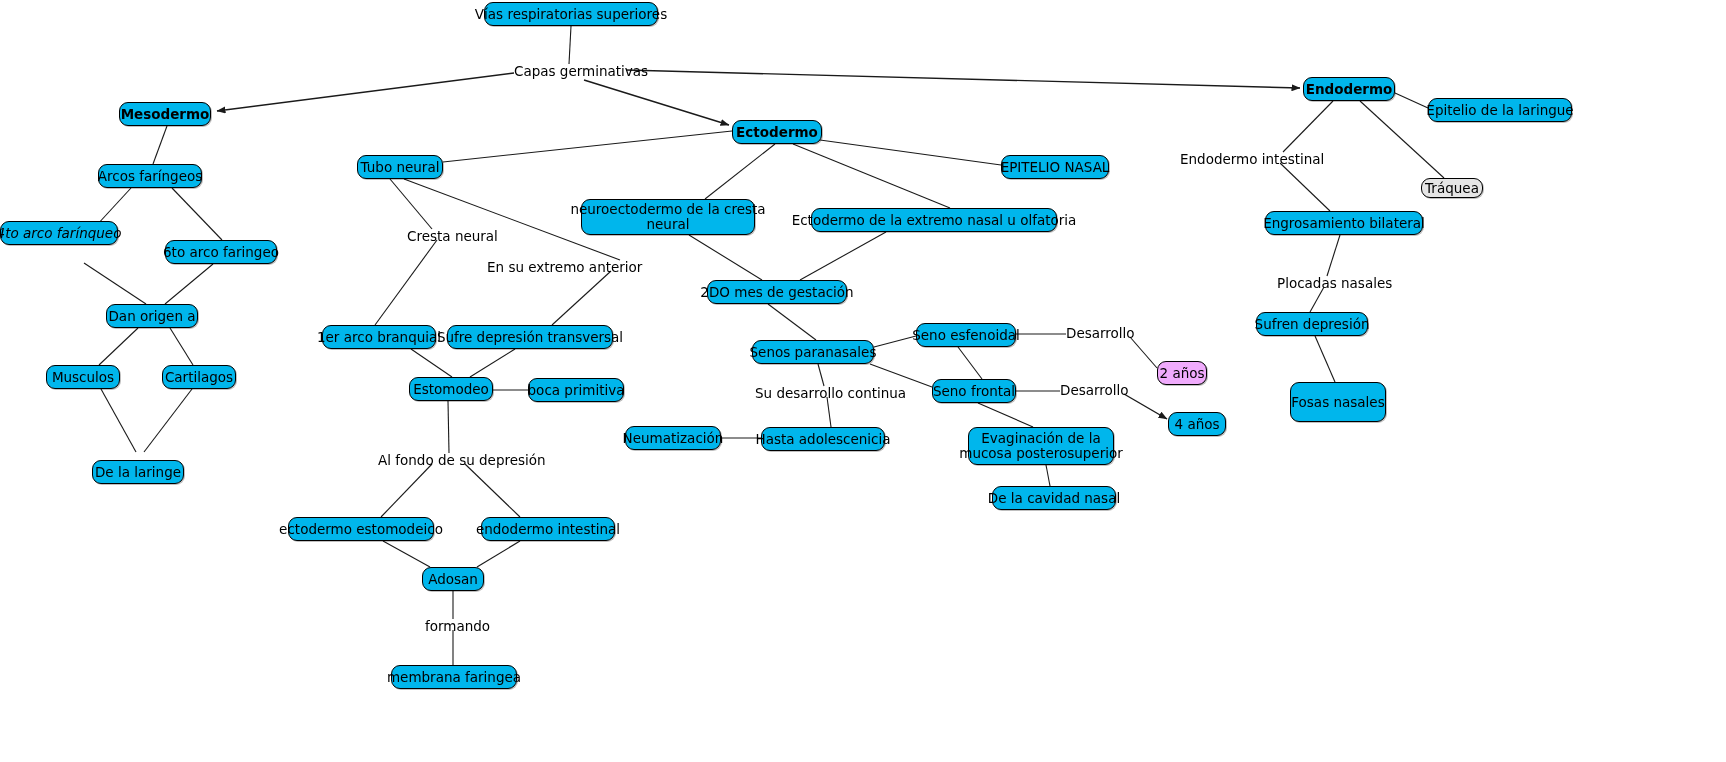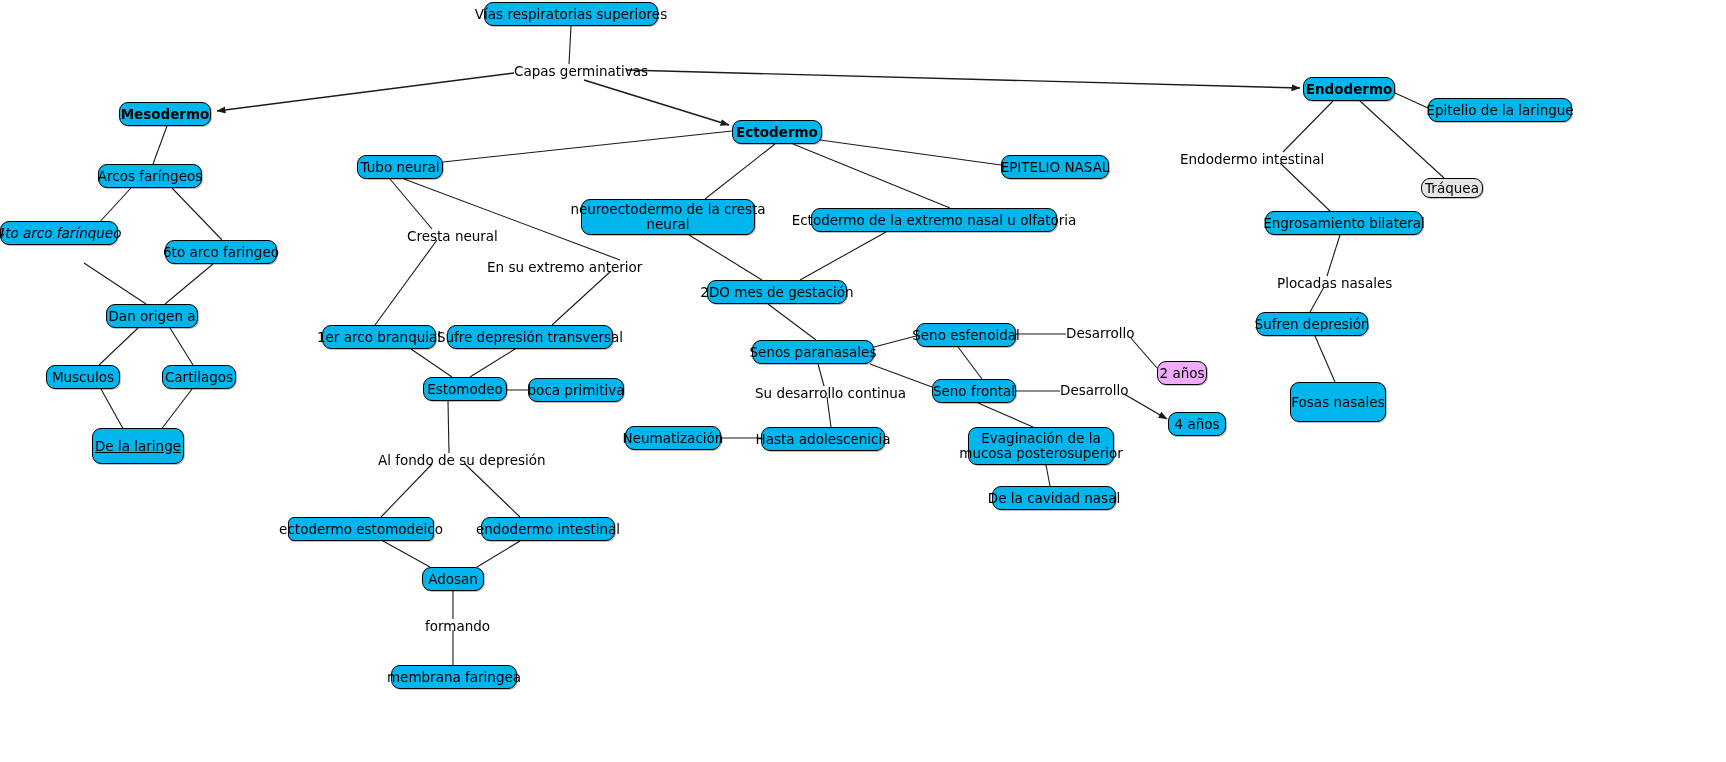--- a/index.html
+++ b/index.html
@@ -129,42 +129,42 @@
       <div class="node" style="left: 1421px; top: 178px; width: 62px; height: 20px; background: #e5e5e5; border-color: rgb(0, 0, 0); color: rgb(0, 0, 0);">Tráquea</div>
       <div class="node" style="left: 1265px; top: 211px; width: 158px; height: 24px; background: rgb(0, 182, 236); border-color: rgb(0, 0, 0); color: rgb(0, 0, 0);">Engrosamiento bilateral</div>
       <div class="node" style="left: 1256px; top: 312px; width: 112px; height: 24px; background: rgb(0, 182, 236); border-color: rgb(0, 0, 0); color: rgb(0, 0, 0);">Sufren depresión</div>
       <div class="node" style="left: 1290px; top: 382px; width: 96px; height: 40px; background: rgb(0, 182, 236); border-color: rgb(0, 0, 0); color: rgb(0, 0, 0);">Fosas nasales</div>
       <div class="node" style="left: 98px; top: 164px; width: 104px; height: 24px; background: rgb(0, 182, 236); border-color: rgb(0, 0, 0); color: rgb(0, 0, 0);">Arcos faríngeos</div>
       <div class="node" style="left: 0px; top: 221px; width: 118px; height: 24px; background: rgb(0, 182, 236); border-color: rgb(0, 0, 0); color: rgb(0, 0, 0); font-style: italic;">4to arco farínqueo</div>
       <div class="node" style="left: 165px; top: 240px; width: 112px; height: 24px; background: rgb(0, 182, 236); border-color: rgb(0, 0, 0); color: rgb(0, 0, 0);">6to arco faringeo</div>
       <div class="node" style="left: 106px; top: 304px; width: 92px; height: 24px; background: rgb(0, 182, 236); border-color: rgb(0, 0, 0); color: rgb(0, 0, 0);">Dan origen a</div>
       <div class="node" style="left: 46px; top: 365px; width: 74px; height: 24px; background: rgb(0, 182, 236); border-color: rgb(0, 0, 0); color: rgb(0, 0, 0);">Musculos</div>
       <div class="node" style="left: 162px; top: 365px; width: 74px; height: 24px; background: rgb(0, 182, 236); border-color: rgb(0, 0, 0); color: rgb(0, 0, 0);">Cartilagos</div>
-      <div class="node" style="left: 92px; top: 428px; width: 92px; height: 36px; background: rgb(0, 182, 236); border-color: rgb(0, 0, 0); color: rgb(0, 0, 0); text-decoration: underline;">De la laringe</div>
+      <div class="node" style="left: 92px; top: 460px; width: 92px; height: 24px; background: rgb(0, 182, 236); border-color: rgb(0, 0, 0); color: rgb(0, 0, 0);">De la laringe</div>
       <div class="node" style="left: 357px; top: 155px; width: 86px; height: 24px; background: rgb(0, 182, 236); border-color: rgb(0, 0, 0); color: rgb(0, 0, 0);">Tubo neural</div>
       <div class="node" style="left: 581px; top: 199px; width: 174px; height: 36px; background: rgb(0, 182, 236); border-color: rgb(0, 0, 0); color: rgb(0, 0, 0);">neuroectodermo de la cresta
 neural</div>
       <div class="node" style="left: 811px; top: 208px; width: 246px; height: 24px; background: rgb(0, 182, 236); border-color: rgb(0, 0, 0); color: rgb(0, 0, 0);">Ectodermo de la extremo nasal u olfatoria</div>
       <div class="node" style="left: 1001px; top: 155px; width: 108px; height: 24px; background: rgb(0, 182, 236); border-color: rgb(0, 0, 0); color: rgb(0, 0, 0);">EPITELIO NASAL</div>
       <div class="node" style="left: 707px; top: 280px; width: 140px; height: 24px; background: rgb(0, 182, 236); border-color: rgb(0, 0, 0); color: rgb(0, 0, 0);">2DO mes de gestación</div>
       <div class="node" style="left: 752px; top: 340px; width: 122px; height: 24px; background: rgb(0, 182, 236); border-color: rgb(0, 0, 0); color: rgb(0, 0, 0);">Senos paranasales</div>
       <div class="node" style="left: 916px; top: 323px; width: 100px; height: 24px; background: rgb(0, 182, 236); border-color: rgb(0, 0, 0); color: rgb(0, 0, 0);">Seno esfenoidal</div>
       <div class="node" style="left: 932px; top: 379px; width: 84px; height: 24px; background: rgb(0, 182, 236); border-color: rgb(0, 0, 0); color: rgb(0, 0, 0);">Seno frontal</div>
       <div class="node" style="left: 1157px; top: 361px; width: 50px; height: 24px; background: #f0abfc; border-color: rgb(0, 0, 0); color: rgb(0, 0, 0);">2 años</div>
       <div class="node" style="left: 1168px; top: 412px; width: 58px; height: 24px; background: rgb(0, 182, 236); border-color: rgb(0, 0, 0); color: rgb(0, 0, 0);">4 años</div>
       <div class="node" style="left: 968px; top: 427px; width: 146px; height: 38px; background: rgb(0, 182, 236); border-color: rgb(0, 0, 0); color: rgb(0, 0, 0);">Evaginación de la
 mucosa posterosuperior</div>
       <div class="node" style="left: 992px; top: 486px; width: 124px; height: 24px; background: rgb(0, 182, 236); border-color: rgb(0, 0, 0); color: rgb(0, 0, 0);">De la cavidad nasal</div>
       <div class="node" style="left: 625px; top: 426px; width: 96px; height: 24px; background: rgb(0, 182, 236); border-color: rgb(0, 0, 0); color: rgb(0, 0, 0);">Neumatización</div>
       <div class="node" style="left: 761px; top: 427px; width: 124px; height: 24px; background: rgb(0, 182, 236); border-color: rgb(0, 0, 0); color: rgb(0, 0, 0);">Hasta adolescenicia</div>
       <div class="node" style="left: 322px; top: 325px; width: 114px; height: 24px; background: rgb(0, 182, 236); border-color: rgb(0, 0, 0); color: rgb(0, 0, 0);">1er arco branquial</div>
       <div class="node" style="left: 447px; top: 325px; width: 166px; height: 24px; background: rgb(0, 182, 236); border-color: rgb(0, 0, 0); color: rgb(0, 0, 0);">Sufre depresión transversal</div>
-      <div class="node" style="left: 423px; top: 377px; width: 84px; height: 24px; background: rgb(0, 182, 236); border-color: rgb(0, 0, 0); color: rgb(0, 0, 0);">Estomodeo</div>
+      <div class="node" style="left: 409px; top: 377px; width: 84px; height: 24px; background: rgb(0, 182, 236); border-color: rgb(0, 0, 0); color: rgb(0, 0, 0);">Estomodeo</div>
       <div class="node" style="left: 528px; top: 378px; width: 96px; height: 24px; background: rgb(0, 182, 236); border-color: rgb(0, 0, 0); color: rgb(0, 0, 0);">boca primitiva</div>
-      <div class="node" style="left: 288px; top: 517px; width: 146px; height: 24px; background: rgb(0, 182, 236); border-color: rgb(0, 0, 0); color: rgb(0, 0, 0); border-radius: 6px;">ectodermo estomodeico</div>
+      <div class="node" style="left: 288px; top: 517px; width: 146px; height: 24px; background: rgb(0, 182, 236); border-color: rgb(0, 0, 0); color: rgb(0, 0, 0);">ectodermo estomodeico</div>
       <div class="node" style="left: 481px; top: 517px; width: 134px; height: 24px; background: rgb(0, 182, 236); border-color: rgb(0, 0, 0); color: rgb(0, 0, 0);">endodermo intestinal</div>
       <div class="node" style="left: 422px; top: 567px; width: 62px; height: 24px; background: rgb(0, 182, 236); border-color: rgb(0, 0, 0); color: rgb(0, 0, 0);">Adosan</div>
       <div class="node" style="left: 391px; top: 665px; width: 126px; height: 24px; background: rgb(0, 182, 236); border-color: rgb(0, 0, 0); color: rgb(0, 0, 0);">membrana faringea</div>
     </div>
   <div id="labels-layer">
       <div class="linklabel" style="left: 514px; top: 64px; width: 112px; color: rgb(0, 0, 0);">Capas germinativas</div>
       <div class="linklabel" style="left: 407px; top: 229px; width: 78px; color: rgb(0, 0, 0);">Cresta neural</div>
       <div class="linklabel" style="left: 487px; top: 260px; width: 133px; color: rgb(0, 0, 0);">En su extremo anterior</div>
       <div class="linklabel" style="left: 378px; top: 453px; width: 139px; color: rgb(0, 0, 0);">Al fondo de su depresión</div>
       <div class="linklabel" style="left: 425px; top: 619px; width: 56px; color: rgb(0, 0, 0);">formando</div>

